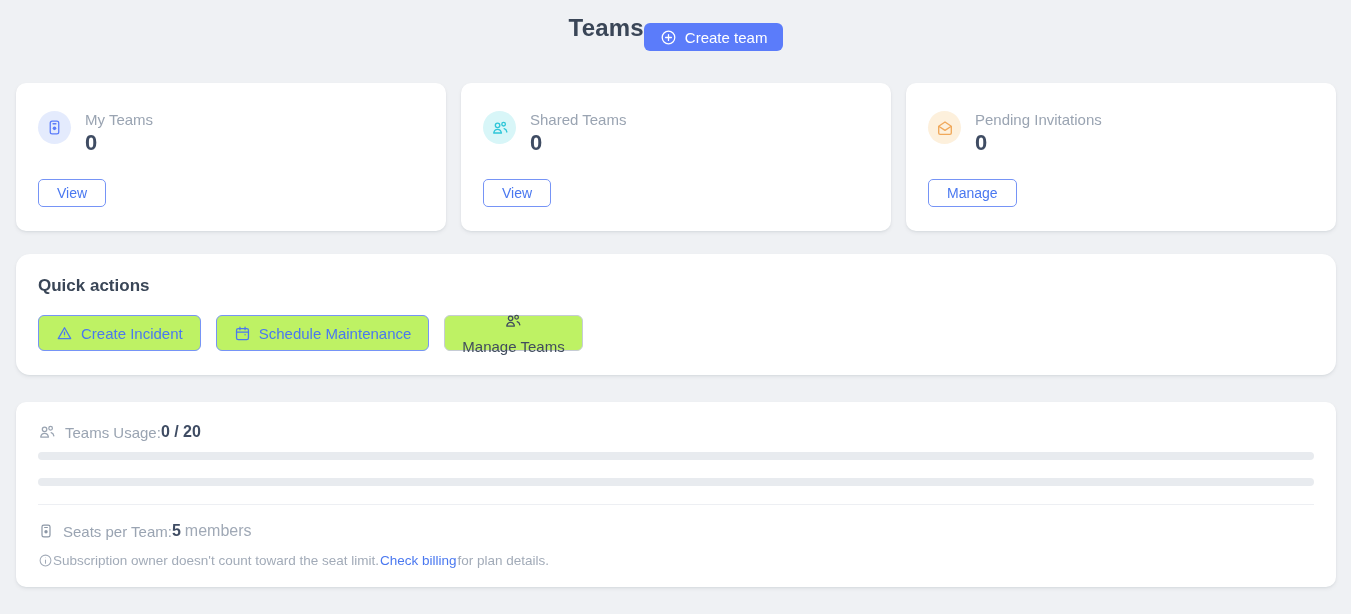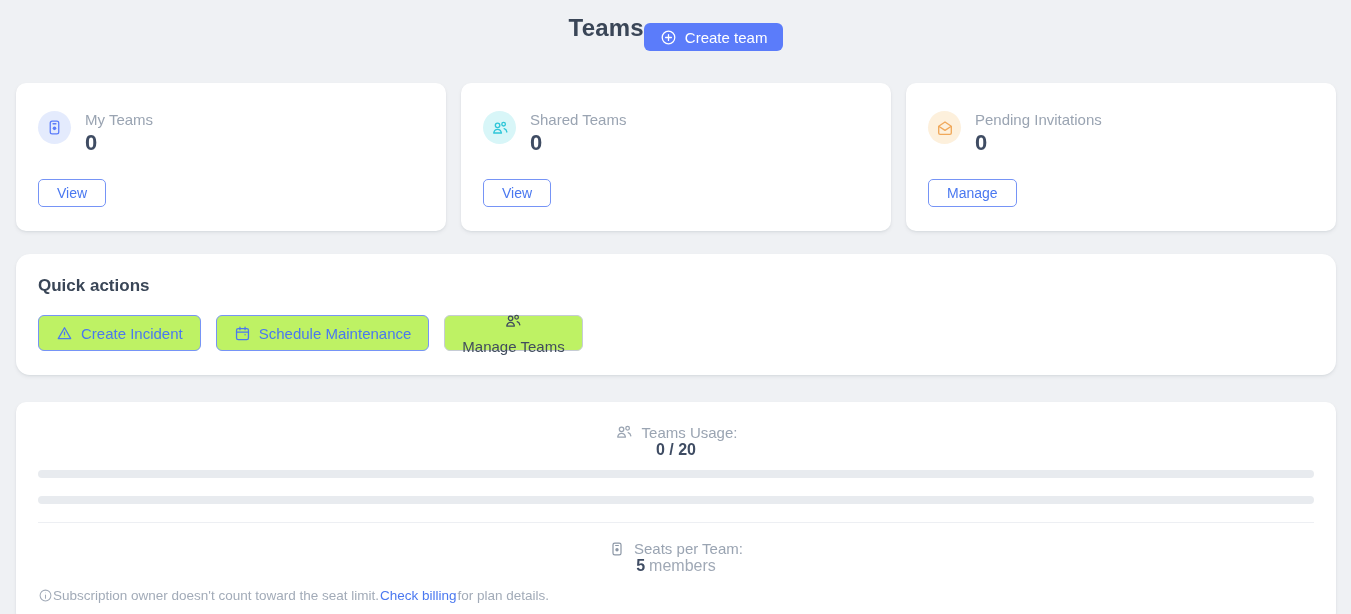--- a/index.html
+++ b/index.html
@@ -57,21 +57,21 @@
   .btn-qa {
     display: inline-flex; align-items: center; gap: 8px;
     background: #bef264; border-radius: 6px; font-size: 15px; font-family: inherit;
     padding: 0 17px; height: 36px; cursor: pointer; justify-content: center;
   }
   .btn-qa.primary { border: 1px solid #7694f6; color: #4a78f0; }
   .btn-qa.neutral { border: 1px solid #c6ccd5; color: #414c5d; flex-direction: column; }
 
   
   .usage-card { margin-top: 27px; padding: 21px 22px 19px 22px; }
-  .usage-row { display: flex; align-items: center; flex-direction: column; }
+  .usage-row { display: flex; align-items: center; }
   .usage-left { display: flex; align-items: center; gap: 9px; font-size: 15px; color: #9aa4b2; }
   .usage-value { font-size: 16px; font-weight: 700; color: #3f4c63; }
   .progress-track {
     height: 8px; background: #e8ebef; border-radius: 4px;
     margin: 11px 0 18px 0; overflow: hidden;
   }
   .progress-fill { height: 100%; background: #5b7cfa; border-radius: 4px; width: 0%; }
   .divider { height: 1px; background: #edeff3; margin: 16px 0 17px 0; }
   .members-value { font-size: 16px; color: #a0a9b6; }
   .members-value b { color: #3f4c63; font-weight: 700; margin-right: 4px; }

